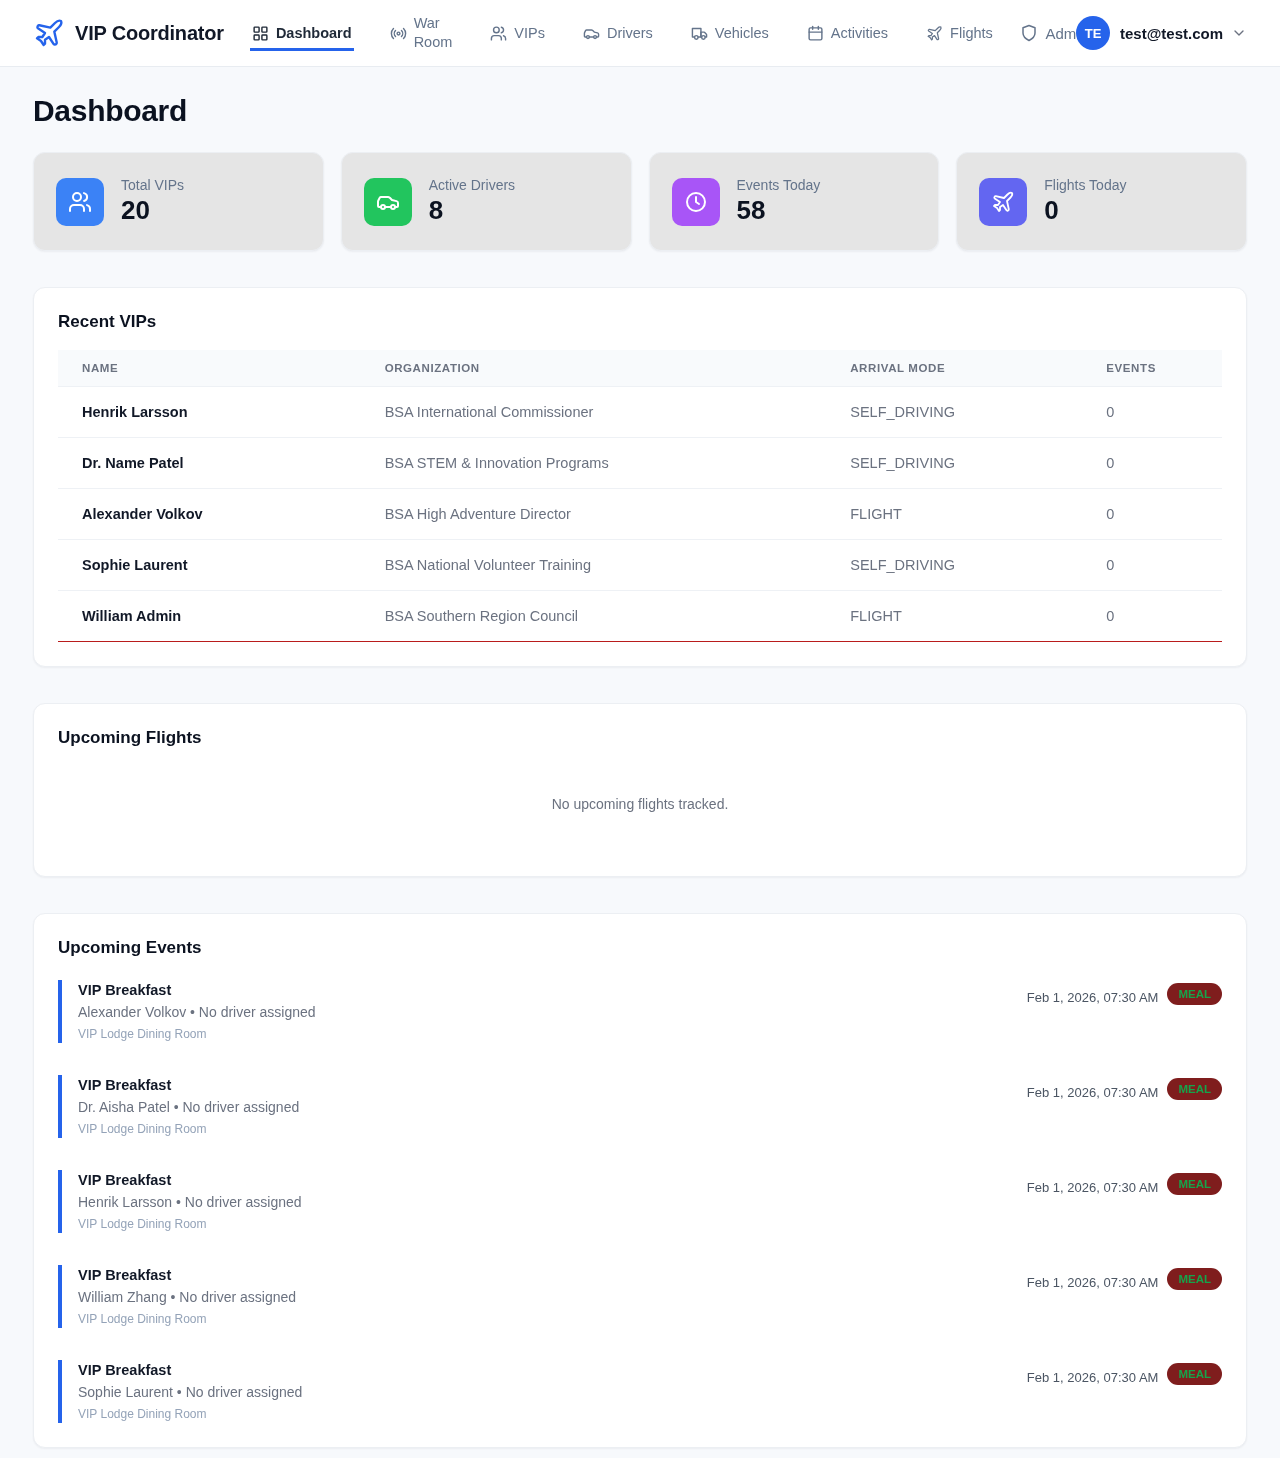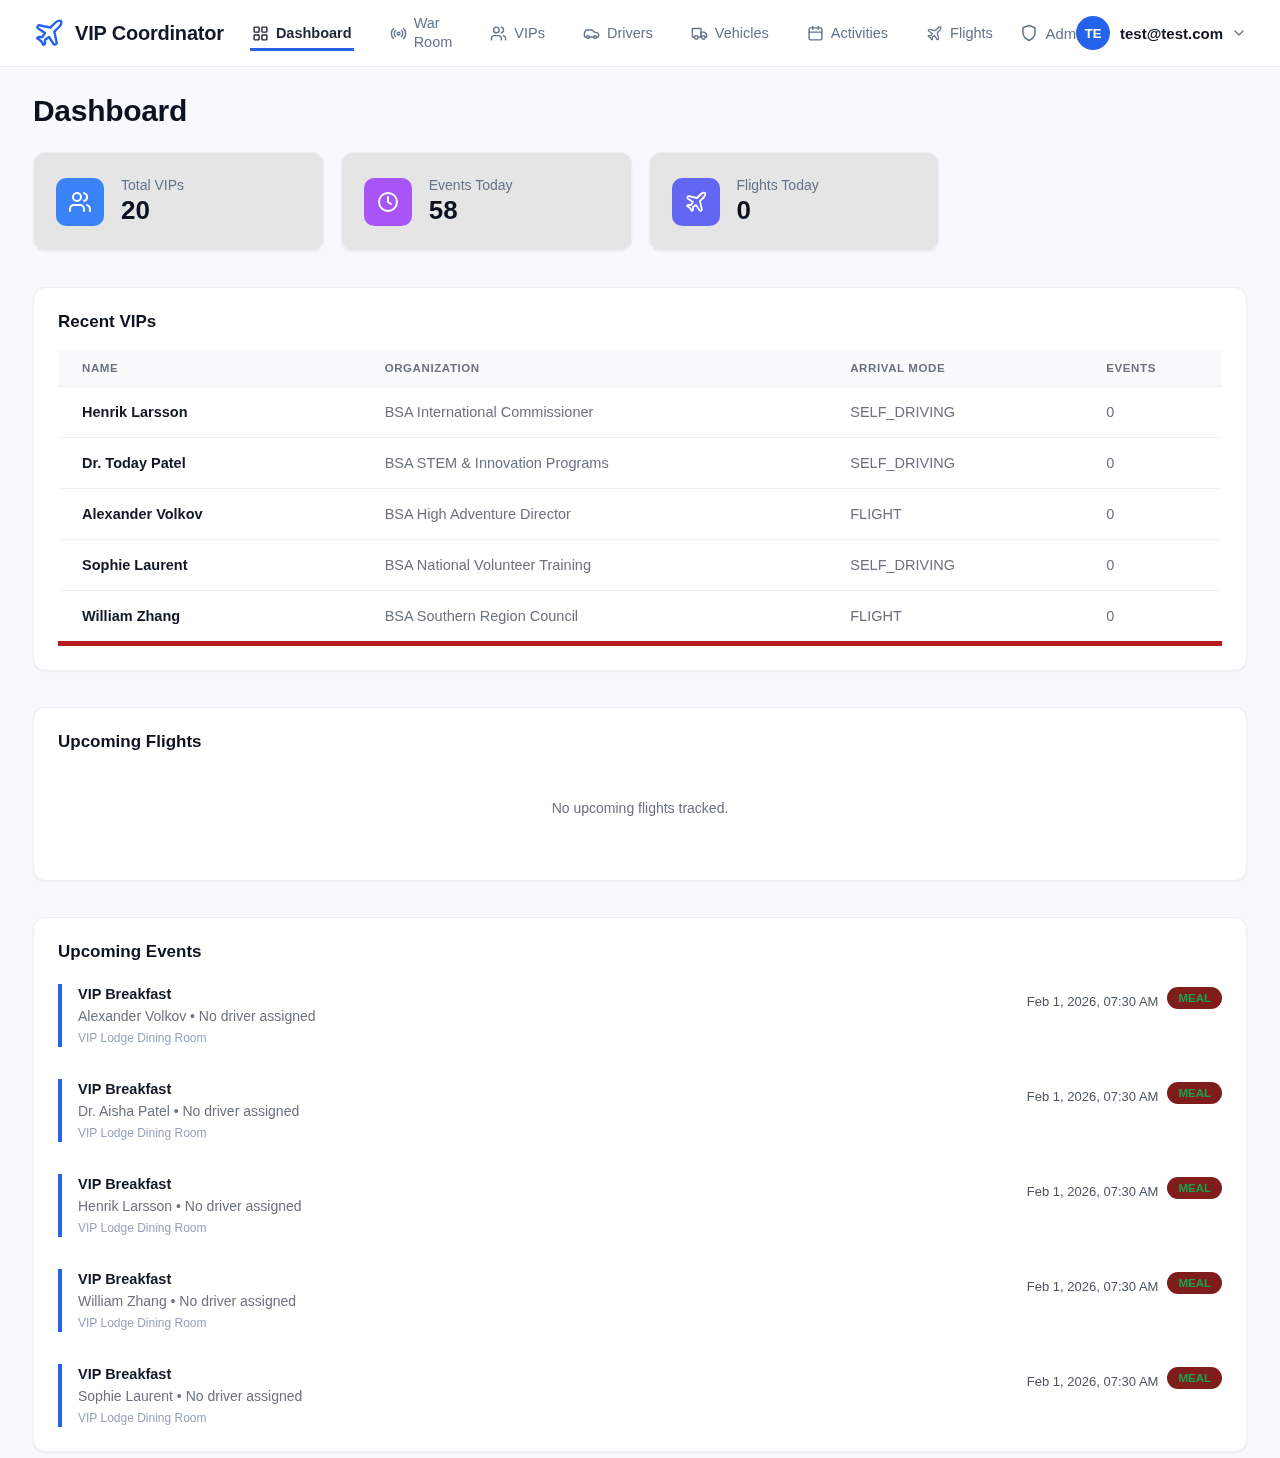--- a/index.html
+++ b/index.html
@@ -69,21 +69,21 @@
 
   
   .vip-table { width: 100%; border-collapse: collapse; margin-top: 18px; }
   .vip-table thead tr { background: #f8fafc; }
   .vip-table th {
     text-align: left; font-size: 11.5px; font-weight: 700; letter-spacing: .6px;
     color: #6b7280; text-transform: uppercase; padding: 12px 24px;
   }
   .vip-table td { padding: 17px 24px; font-size: 14.5px; border-top: 1px solid #eef1f5; }
   .vip-table tbody tr:first-child td { border-top: none; }
-  .vip-table tbody { border-top: 1px solid #eef1f5; border-bottom: 5px solid #b91c1c; }
+  .vip-table tbody { border-top: 1px solid #eef1f5; border-bottom: 1px solid #b91c1c; }
   td.cell-name { font-weight: 700; color: #111827; }
   td.cell-muted { color: #6b7280; }
 
   
   .empty-message { text-align: center; color: #6b7280; font-size: 14px; padding: 48px 0 40px; }
 
   
   .events-list { margin-top: 22px; display: flex; flex-direction: column; gap: 32px; }
   .event-item {
     border-left: 4px solid #2563eb; padding: 2px 0 2px 16px;
@@ -230,20 +230,34 @@
             <path d="M22 21v-2a4 4 0 0 0-3-3.9"></path>
             <path d="M16 3.1a4 4 0 0 1 0 7.8"></path>
           </svg>
         </div>
         <div class="stat-text">
           <div class="stat-label">Total VIPs</div>
           <div class="stat-value">20</div>
         </div>
       </div>
 
+      <div class="stat-card">
+        <div class="stat-icon icon" style="background: rgb(34, 197, 94);">
+          <svg viewBox="0 0 24 24" fill="none" stroke="currentColor" stroke-width="2" stroke-linecap="round" stroke-linejoin="round">
+            <path d="M19 17h2c.6 0 1-.4 1-1v-3c0-.9-.7-1.7-1.5-1.9L16 10s-1.3-1.4-2.2-2.3c-.5-.4-1.1-.7-1.8-.7H5c-.6 0-1.1.4-1.4.9l-1.4 2.9c-.1.4-.2.8-.2 1.2v4c0 .6.4 1 1 1h2"></path>
+            <circle cx="7" cy="17" r="2"></circle>
+            <path d="M9 17h6"></path>
+            <circle cx="17" cy="17" r="2"></circle>
+          </svg>
+        </div>
+        <div class="stat-text">
+          <div class="stat-label">Active Drivers</div>
+          <div class="stat-value">8</div>
+        </div>
+      </div>
 
       <div class="stat-card">
         <div class="stat-icon icon" style="background: rgb(168, 85, 247);">
           <svg viewBox="0 0 24 24" fill="none" stroke="currentColor" stroke-width="2" stroke-linecap="round" stroke-linejoin="round">
             <circle cx="12" cy="12" r="9"></circle>
             <polyline points="12 7 12 12 15 14"></polyline>
           </svg>
         </div>
         <div class="stat-text">
           <div class="stat-label">Events Today</div>
@@ -285,42 +299,42 @@
       <tbody>
 
           <tr>
             <td class="cell-name">Henrik Larsson</td>
             <td class="cell-muted">BSA International Commissioner</td>
             <td class="cell-muted">SELF_DRIVING</td>
             <td class="cell-muted">0</td>
           </tr>
 
           <tr>
-            <td class="cell-name">Dr. Today Patel</td>
+            <td class="cell-name">Dr. Name Patel</td>
             <td class="cell-muted">BSA STEM &amp; Innovation Programs</td>
             <td class="cell-muted">SELF_DRIVING</td>
             <td class="cell-muted">0</td>
           </tr>
 
           <tr>
             <td class="cell-name">Alexander Volkov</td>
             <td class="cell-muted">BSA High Adventure Director</td>
             <td class="cell-muted">FLIGHT</td>
             <td class="cell-muted">0</td>
           </tr>
 
           <tr>
             <td class="cell-name">Sophie Laurent</td>
             <td class="cell-muted">BSA National Volunteer Training</td>
             <td class="cell-muted">SELF_DRIVING</td>
             <td class="cell-muted">0</td>
           </tr>
 
           <tr>
-            <td class="cell-name">William Zhang</td>
+            <td class="cell-name">William Admin</td>
             <td class="cell-muted">BSA Southern Region Council</td>
             <td class="cell-muted">FLIGHT</td>
             <td class="cell-muted">0</td>
           </tr>
         </tbody>
     </table>
   </section>
 
   <section class="card">
     <h2 class="card-title">Upcoming Flights</h2>

